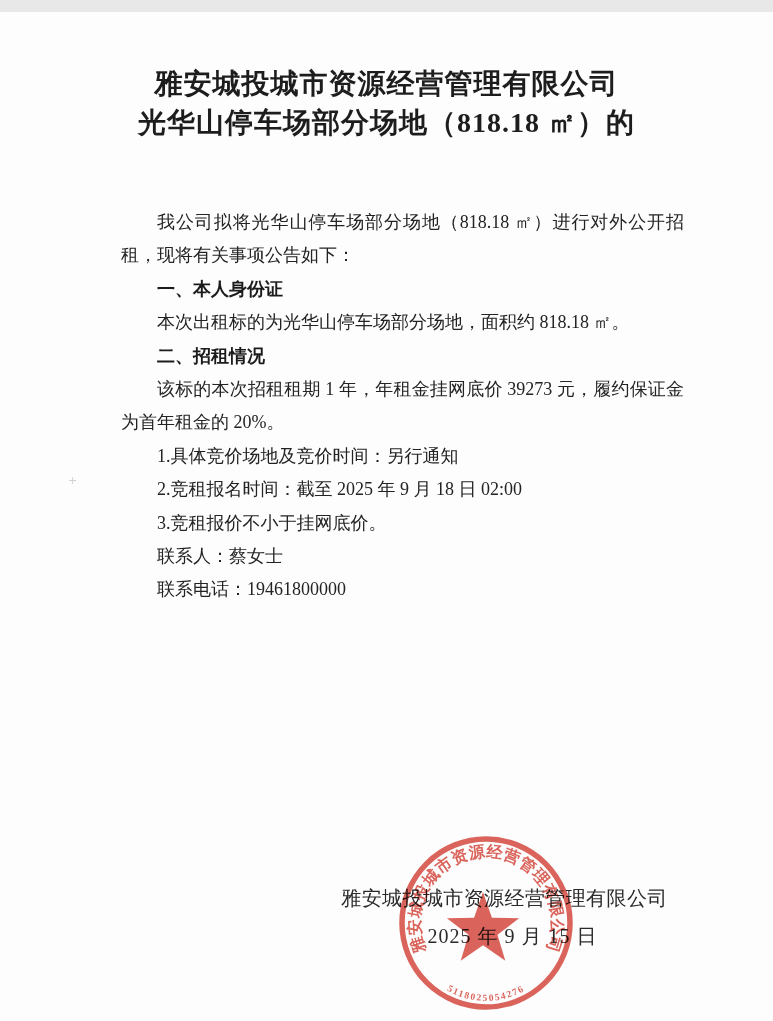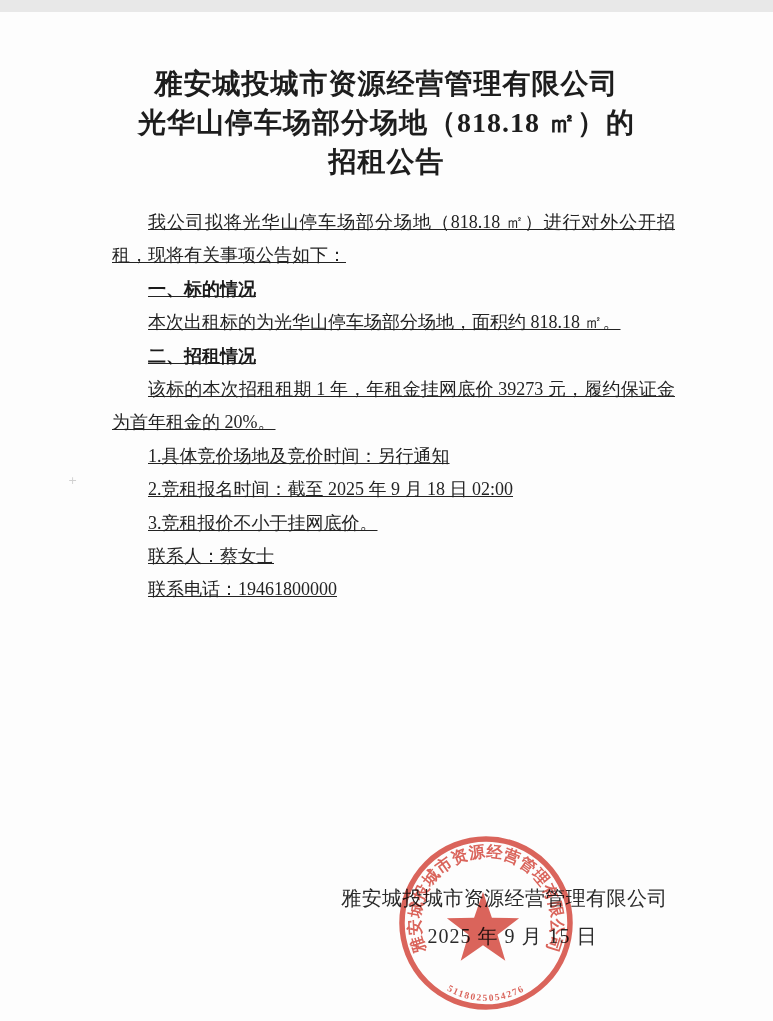--- a/index.html
+++ b/index.html
@@ -8,22 +8,22 @@
     background:#fdfdfd;overflow:hidden;
     font-family:"Liberation Serif","DejaVu Serif",serif;
     color:#232323;
   }
   .title-block{
     position:absolute;top:52px;left:0;width:773px;
     text-align:center;font-weight:700;font-size:28px;line-height:39px;
     color:#1d1d1d;letter-spacing:1px;
   }
   .doc-body{
-    position:absolute;top:194px;left:112px;width:563px;
-    font-size:18px;line-height:33.4px;text-align:justify;text-decoration:underline;
+    position:absolute;top:194px;left:121px;width:563px;
+    font-size:18px;line-height:33.4px;text-align:justify;
   }
   .para{margin:0;text-indent:2em;}
   .heading{
     margin:0;text-indent:2em;font-size:18px;line-height:33.4px;
     font-family:"Liberation Sans","DejaVu Sans",sans-serif;
     font-weight:700;color:#1b1b1b;text-align:left;
   }
   .signature-block{
     position:absolute;top:869px;left:341px;width:327px;
     text-align:center;color:#2a2a2a;
@@ -42,27 +42,26 @@
   }
 </style>
 </head>
 <body>
 
 <div class="page">
 
   <header class="title-block">
     <div>雅安城投城市资源经营管理有限公司</div>
     <div>光华山停车场部分场地（818.18 ㎡）的</div>
-    <div>招租公告</div>
   </header>
 
   <main class="doc-body">
     <p class="para">我公司拟将光华山停车场部分场地（818.18 ㎡）进行对外公开招租，现将有关事项公告如下：</p>
 
-    <h2 class="heading">一、标的情况</h2>
+    <h2 class="heading">一、本人身份证</h2>
     <p class="para">本次出租标的为光华山停车场部分场地，面积约 818.18 ㎡。</p>
 
     <h2 class="heading">二、招租情况</h2>
     <p class="para">该标的本次招租租期 1 年，年租金挂网底价 39273 元，履约保证金为首年租金的 20%。</p>
 
     <p class="para">1.具体竞价场地及竞价时间：另行通知</p>
     <p class="para">2.竞租报名时间：截至 2025 年 9 月 18 日 02:00</p>
     <p class="para">3.竞租报价不小于挂网底价。</p>
 
     <p class="para">联系人：蔡女士</p>

